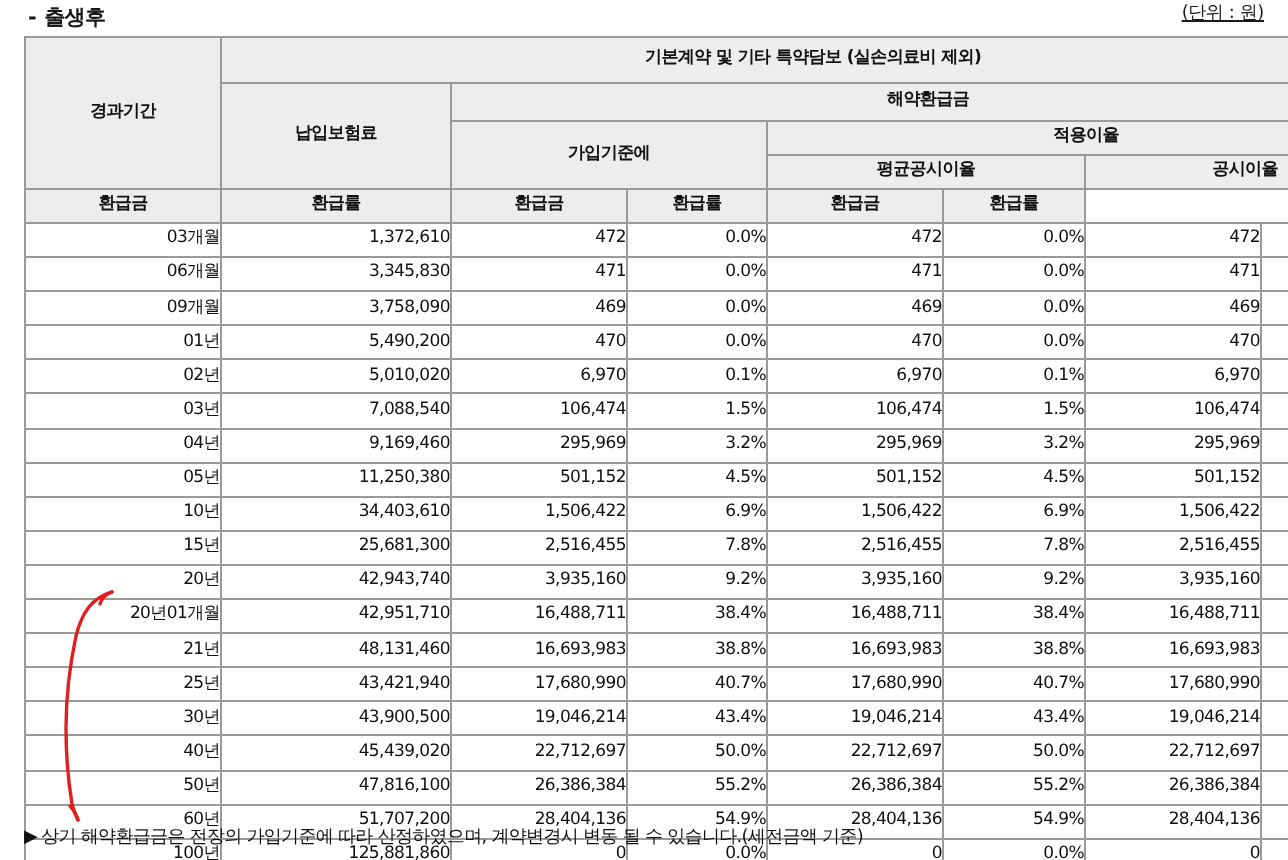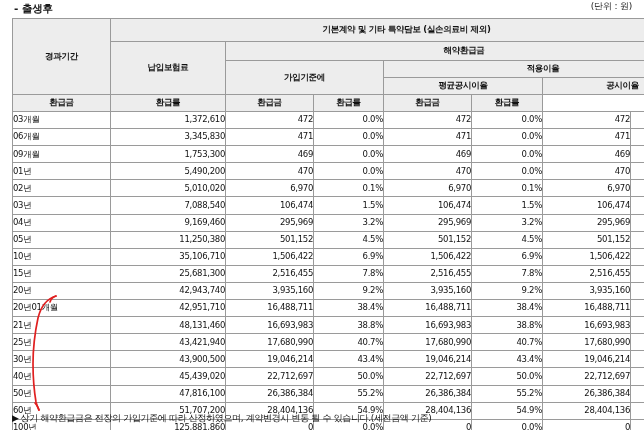--- a/index.html
+++ b/index.html
@@ -44,20 +44,21 @@
     margin-right: 4px;
     font-weight: bold;
   }
   .unit-label {
     position: absolute;
     right: 12px;
     top: 0;
     font-size: 9px;
     letter-spacing: -0.2px;
     white-space: nowrap;
+    text-decoration: underline;
   }
 
   
   .table-wrap {
     position: absolute;
     left: 12px;
     top: 18px;
     width: 620px;
   }
   table.sheet {
@@ -85,21 +86,21 @@
   table.sheet thead th.h-mid  { height: 18px; }
   table.sheet thead th.h-sub  { height: 16px; }
 
   table.sheet tbody td {
     height: 16.1px;
     background: #ffffff;
     font-size: 8.5px;
     color: #111;
   }
   td.c-period {
-    text-align: left;
+    text-align: right;
     margin-left: 16px;
   }
   td.c-num {
     text-align: right;
     padding-right: 4px;
   }
 
   
   col.w-period { width: 98px; }
   col.w-prem   { width: 115px; }
@@ -201,21 +202,21 @@
             <td class="c-num">3,345,830</td>
             <td class="c-num">471</td>
             <td class="c-num">0.0%</td>
             <td class="c-num">471</td>
             <td class="c-num">0.0%</td>
             <td class="c-num">471</td>
             <td class="c-num">0.0%</td>
           </tr>
           <tr>
             <td class="c-period">09개월</td>
-            <td class="c-num">1,753,300</td>
+            <td class="c-num">3,758,090</td>
             <td class="c-num">469</td>
             <td class="c-num">0.0%</td>
             <td class="c-num">469</td>
             <td class="c-num">0.0%</td>
             <td class="c-num">469</td>
             <td class="c-num">0.0%</td>
           </tr>
           <tr>
             <td class="c-period">01년</td>
             <td class="c-num">5,490,200</td>
@@ -261,21 +262,21 @@
             <td class="c-num">11,250,380</td>
             <td class="c-num">501,152</td>
             <td class="c-num">4.5%</td>
             <td class="c-num">501,152</td>
             <td class="c-num">4.5%</td>
             <td class="c-num">501,152</td>
             <td class="c-num">4.5%</td>
           </tr>
           <tr>
             <td class="c-period">10년</td>
-            <td class="c-num">35,106,710</td>
+            <td class="c-num">34,403,610</td>
             <td class="c-num">1,506,422</td>
             <td class="c-num">6.9%</td>
             <td class="c-num">1,506,422</td>
             <td class="c-num">6.9%</td>
             <td class="c-num">1,506,422</td>
             <td class="c-num">6.9%</td>
           </tr>
           <tr>
             <td class="c-period">15년</td>
             <td class="c-num">25,681,300</td>

